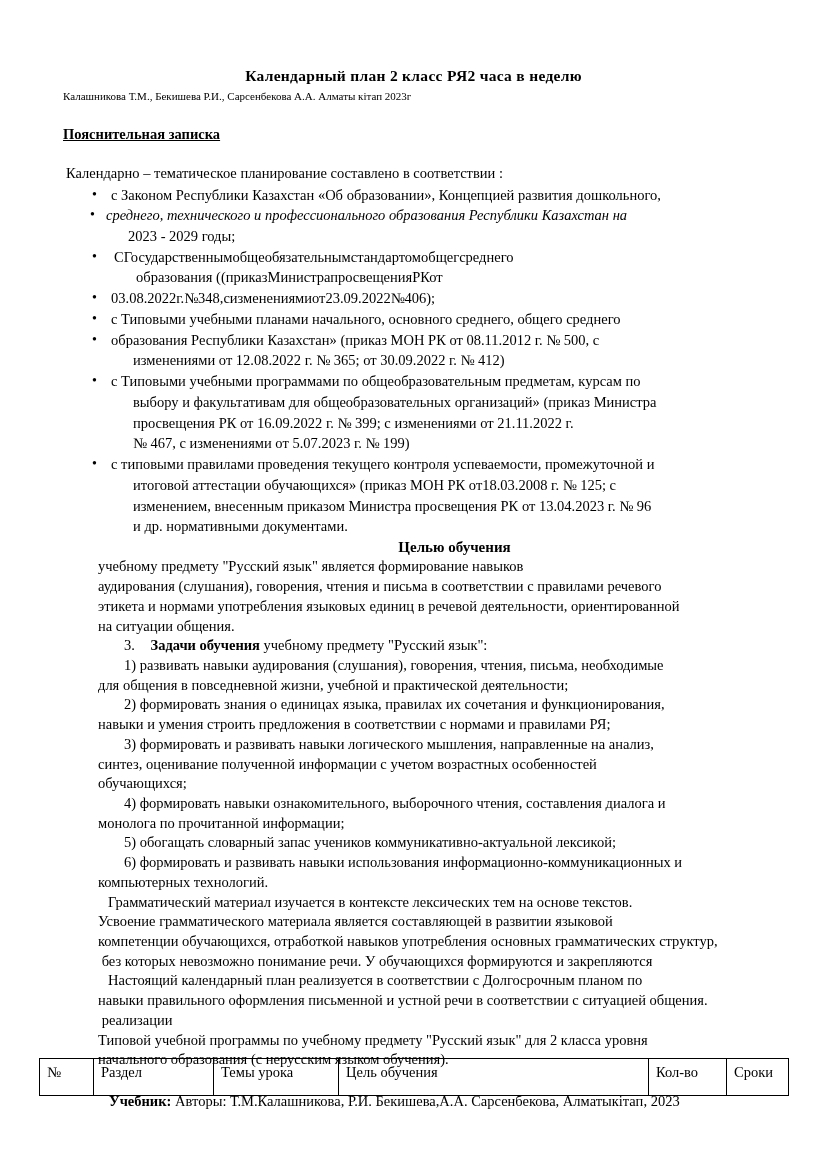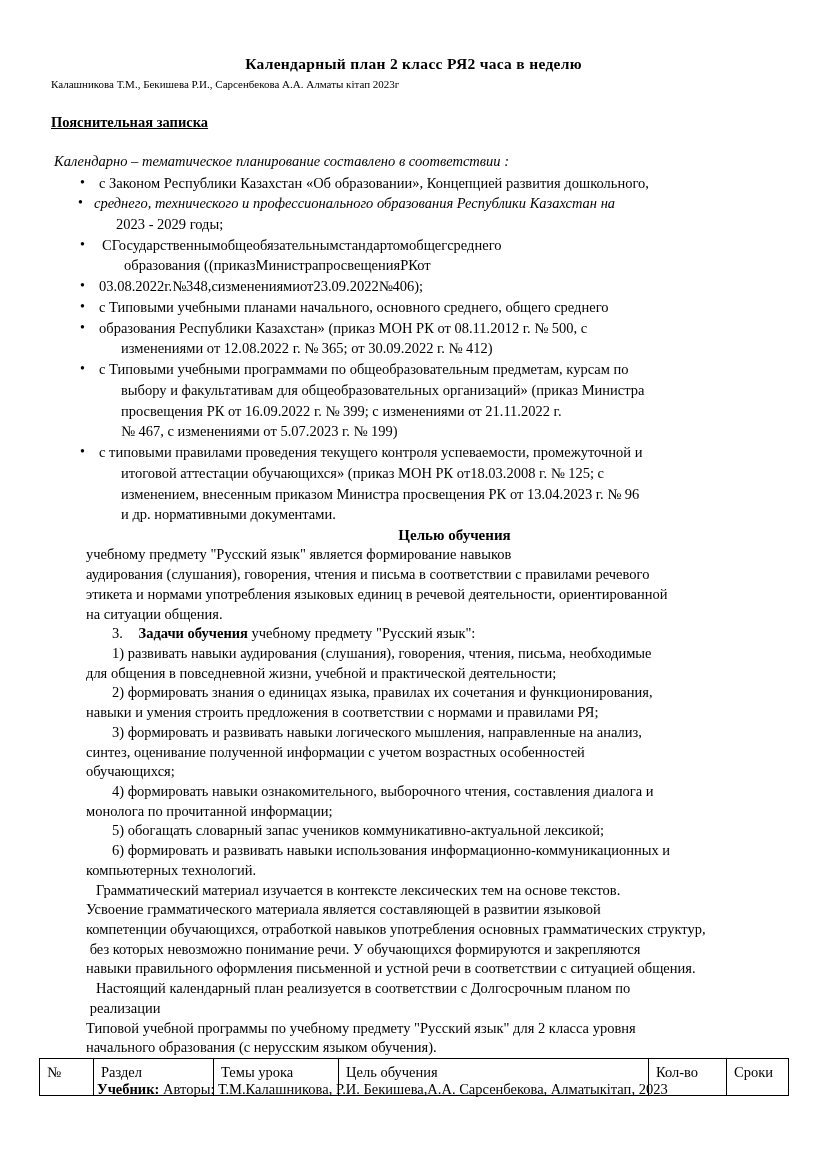--- a/index.html
+++ b/index.html
@@ -14,21 +14,21 @@
     font-family: "Liberation Serif", "DejaVu Serif", serif;
     color: #000000;
     position: relative;
     overflow: hidden;
   }
   .page {
     position: relative;
     width: 827px;
     height: 1170px;
     box-sizing: border-box;
-    padding: 4px;
+    padding: 16px;
   }
 
   
   .doc-title {
     font-size: 15.5px;
     font-weight: bold;
     text-align: center;
     margin: 0;
     padding: 50px 0 0 0;
     letter-spacing: 0.3px;
@@ -44,21 +44,20 @@
     font-size: 14.5px;
     font-weight: bold;
     margin: 22px 0 0 0;
     padding-left: 47px;
     text-decoration: underline;
   }
 
   
   .intro-italic {
     font-size: 14.5px;
-    font-style: italic;
     font-weight: 500;
     margin: 21px 0 0 0;
     padding-left: 50px;
     line-height: 1.3;
   }
 
   
   ul.bullets {
     list-style: none;
     margin: 2px 0 0 0;
@@ -227,22 +226,22 @@
       <span class="ln hang2">5) обогащать словарный запас учеников коммуникативно-актуальной лексикой;</span>
       <span class="ln hang2">6) формировать и развивать навыки использования информационно-коммуникационных и</span>
       <span class="ln">компьютерных технологий.</span>
     </div>
 
   <div class="body-block" id="closing-body">
       <span class="ln hang-sm">Грамматический материал изучается в контексте лексических тем на основе текстов.</span>
       <span class="ln">Усвоение грамматического материала является составляющей в развитии языковой</span>
       <span class="ln">компетенции обучающихся, отработкой навыков употребления основных грамматических структур,</span>
       <span class="ln"> без которых невозможно понимание речи. У обучающихся формируются и закрепляются</span>
+      <span class="ln hang-sm">Настоящий календарный план реализуется в соответствии с Долгосрочным планом по</span>
       <span class="ln">навыки правильного оформления письменной и устной речи в соответствии с ситуацией общения.</span>
-      <span class="ln hang-sm">Настоящий календарный план реализуется в соответствии с Долгосрочным планом по</span>
       <span class="ln"> реализации</span>
       <span class="ln">Типовой учебной программы по учебному предмету "Русский язык" для 2 класса уровня</span>
       <span class="ln">начального образования (с нерусским языком обучения).</span>
     </div>
 
   <div class="textbook-line">
     <b>Учебник:</b><span> Авторы: Т.М.Калашникова, Р.И. Бекишева,А.А. Сарсенбекова,  Алматыкітап, 2023</span>
   </div>
 
   <div class="plan-table-wrap">

